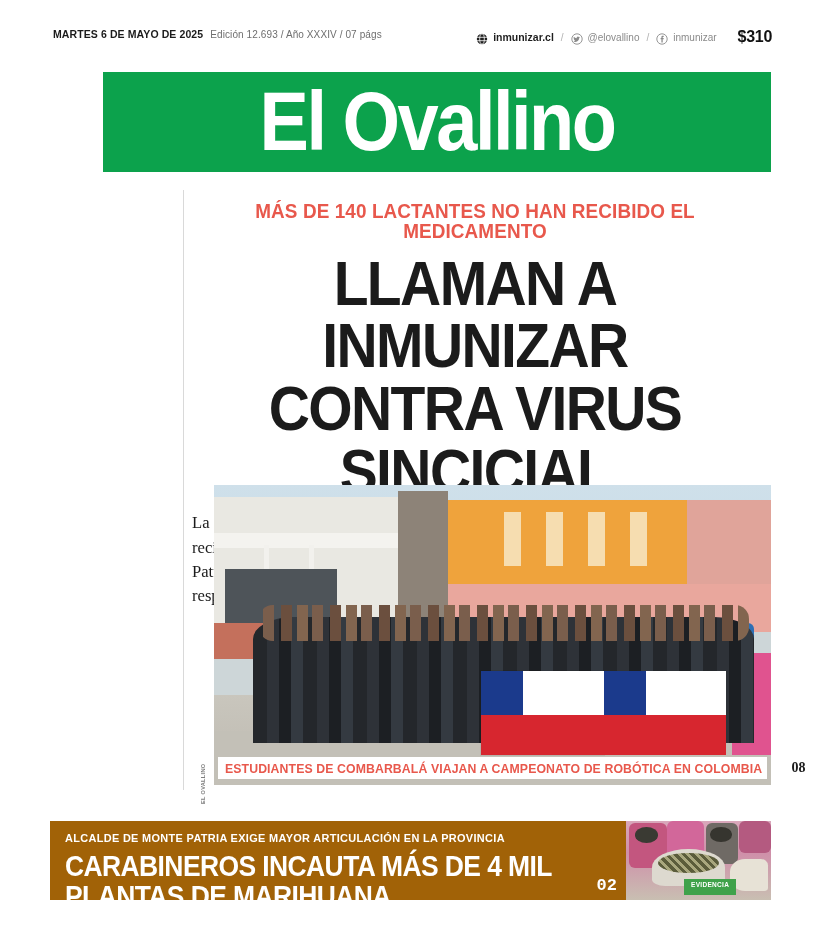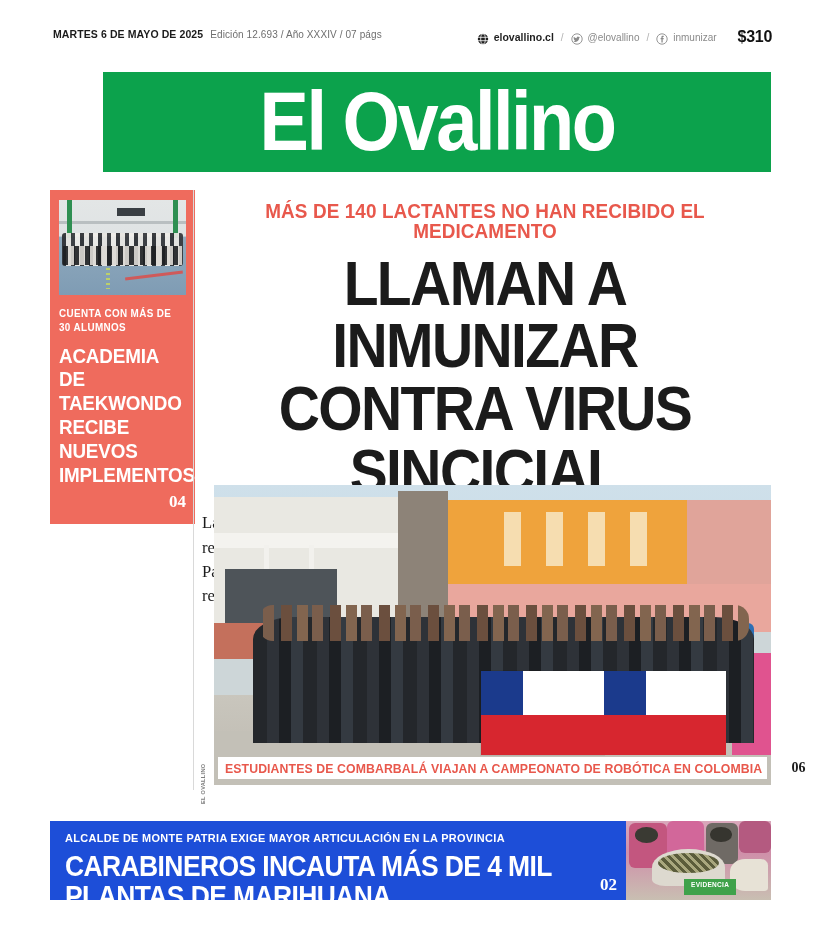--- a/index.html
+++ b/index.html
@@ -67,21 +67,21 @@
     line-height: 1.35; text-transform: uppercase; transform: scaleX(.94); transform-origin: left;
   }
   .side-photo-b { width: 127px; height: 100px; margin-top: 10px; overflow:hidden; position: relative; background:#b9a98f; }
   .side-head-b {
     color: #1b1b1b; font-size: 20.5px; font-weight: 700; line-height: 1.16;
     letter-spacing: -.2px; margin-top: 11px; text-transform: uppercase;
     transform: scaleX(.92); transform-origin: left;
   }
 
   
-  .main { position: absolute; left: 202px; top: 190px; width: 566px; }
+  .main { position: absolute; left: 192px; top: 190px; width: 566px; }
   .main:before { content:""; position:absolute; left:-9px; top:0; width:1px; height:600px; background:#d9d9d9; }
 
   .lead-kicker {
     color: #e8584c; font-size: 19.5px; font-weight: 700; letter-spacing: .1px;
     text-align: center; text-transform: uppercase; line-height: 1;
     transform: scaleX(.97); transform-origin: center; margin-top: 12px;
   }
   .lead-head {
     color: #1b1b1b; font-weight: 700; font-size: 57px; line-height: .98;
     text-align: center; text-transform: uppercase; letter-spacing: -1.6px;
@@ -110,33 +110,33 @@
     position: absolute; left: 218px; top: 757px; width: 549px; height: 22px;
     background: #ffffff; display: flex; align-items: center; padding: 10px 7px;
   }
   .caption-text {
     color: #e8584c; font-size: 12.8px; font-weight: 700; letter-spacing: .1px;
     text-transform: uppercase; white-space: nowrap; transform: scaleX(.96); transform-origin: left;
   }
   .caption-page { color: #1b1b1b; font-family: "Liberation Serif", serif; font-size: 14px; font-weight: 700; margin-left: 7px; }
 
   
-  .bottombar { position: absolute; left: 50px; top: 821px; width: 721px; height: 79px; background: #1d4ed8; display: flex; }
+  .bottombar { position: absolute; left: 50px; top: 821px; width: 721px; height: 79px; background: #a16207; display: flex; }
   .bottom-text-col { flex: 1; padding: 11px 0 0 15px; position: relative; }
   .bottom-kicker {
     color: #ffffff; font-size: 11.5px; font-weight: 700; letter-spacing: .35px;
     text-transform: uppercase; transform: scaleX(.95); transform-origin: left;
   }
   .bottom-head {
     color: #ffffff; font-size: 27px; font-weight: 700; letter-spacing: -.6px;
     text-transform: uppercase; margin-top: 8px; line-height: 1;
     transform: scaleY(1.1) scaleX(.98); transform-origin: left top;
   }
   .bottom-page {
-    color: #ffffff; font-family: Liberation Serif, serif; font-size: 17px; font-weight: 700;
+    color: #ffffff; font-family: Liberation Mono, monospace; font-size: 17px; font-weight: 700;
     position: absolute; right: 9px; bottom: 5px; text-align: center;
   }
   .bottom-photo { width: 145px; height: 79px; overflow: hidden; position: relative; background:#c58fa3; }
 
   
   .ph { position: absolute; }
 
   
   .tk-bg  { inset:0; background: linear-gradient(#e3e6e6 0%, #dfe3e4 38%, #8fa9bd 39%, #7f9cb4 100%); }
   .tk-beam{ left:0; top:22%; width:100%; height:3px; background:#b9bfc1; }
@@ -231,21 +231,21 @@
       <span class="edition-text">Edición 12.693 / Año XXXIV / 07 págs</span>
     </div>
     <div class="topbar-right">
       <span class="ico">
         <svg width="12" height="12" viewBox="0 0 12 12">
             <circle cx="6" cy="6" r="5.2" fill="#1f1f1f"></circle>
             <ellipse cx="6" cy="6" rx="2.3" ry="5.2" fill="none" stroke="#fff" stroke-width=".8"></ellipse>
             <path d="M1 4.3h10M1 7.7h10" stroke="#fff" stroke-width=".8"></path>
           </svg>
       </span>
-      <span class="site-text">elovallino.cl</span>
+      <span class="site-text">inmunizar.cl</span>
       <span class="slash">/</span>
       <span class="ico">
         <svg width="12" height="12" viewBox="0 0 12 12">
             <circle cx="6" cy="6" r="5.2" fill="none" stroke="#8a8a8a" stroke-width=".9"></circle>
             <path d="M9 4.2c-.25.12-.5.2-.78.23.28-.17.5-.44.6-.76-.27.16-.56.27-.87.33a1.36 1.36 0 0 0-2.33 1.25A3.87 3.87 0 0 1 2.8 3.82a1.37 1.37 0 0 0 .42 1.82c-.22 0-.43-.07-.62-.17v.02c0 .66.47 1.21 1.1 1.34-.12.03-.24.05-.37.05-.09 0-.18 0-.26-.02a1.37 1.37 0 0 0 1.27.95A2.73 2.73 0 0 1 2.6 8.4c-.11 0-.22 0-.33-.02a3.86 3.86 0 0 0 2.09.61c2.5 0 3.87-2.07 3.87-3.87v-.18c.27-.19.5-.43.68-.7z" fill="#8a8a8a"></path>
           </svg>
       </span>
       <span class="social-text">@elovallino</span>
       <span class="slash">/</span>
       <span class="ico">
@@ -258,36 +258,20 @@
       <span class="price">$310</span>
     </div>
   </div>
 
   <div class="masthead">
     <div class="masthead-title">El Ovallino</div>
   </div>
 
   <div class="sidebar">
 
-    <div class="side-card-a">
-      <div class="side-photo">
-        <div class="ph tk-bg"></div>
-        <div class="ph tk-beam"></div>
-        <div class="ph tk-gbar1"></div>
-        <div class="ph tk-gbar2"></div>
-        <div class="ph tk-sign"></div>
-        <div class="ph tk-crowd"></div>
-        <div class="ph tk-crowd2"></div>
-        <div class="ph tk-dots"></div>
-        <div class="ph tk-line"></div>
-      </div>
-      <div class="side-kicker">CUENTA CON MÁS DE 30 ALUMNOS</div>
-      <div class="side-head-a">ACADEMIA DE TAEKWONDO RECIBE NUEVOS IMPLEMENTOS</div>
-      <div class="side-page white">04</div>
-    </div>
 
 
   </div>
 
   <div class="main">
     <div class="lead-kicker">MÁS DE 140 LACTANTES NO HAN RECIBIDO EL MEDICAMENTO</div>
     <div class="lead-head">
       <span>LLAMAN A INMUNIZAR</span>
       <span>CONTRA VIRUS SINCICIAL</span>
     </div>
@@ -318,21 +302,21 @@
     <div class="ph gp-heads"></div>
     <div class="ph gp-flag1"></div>
     <div class="ph gp-flag1-b"></div>
     <div class="ph gp-flag2"></div>
     <div class="ph gp-flag2-b"></div>
   </div>
   <div class="photo-credit">EL OVALLINO</div>
 
   <div class="caption-bar">
     <span class="caption-text">ESTUDIANTES DE COMBARBALÁ VIAJAN A CAMPEONATO DE ROBÓTICA EN COLOMBIA</span>
-    <span class="caption-page">06</span>
+    <span class="caption-page">08</span>
   </div>
 
   <div class="bottombar">
     <div class="bottom-text-col">
       <div class="bottom-kicker">ALCALDE DE MONTE PATRIA EXIGE MAYOR ARTICULACIÓN EN LA PROVINCIA</div>
       <div class="bottom-head">CARABINEROS INCAUTA MÁS DE 4 MIL PLANTAS DE MARIHUANA</div>
       <div class="bottom-page">02</div>
     </div>
     <div class="bottom-photo">
       <div class="ph ev-bg"></div>

